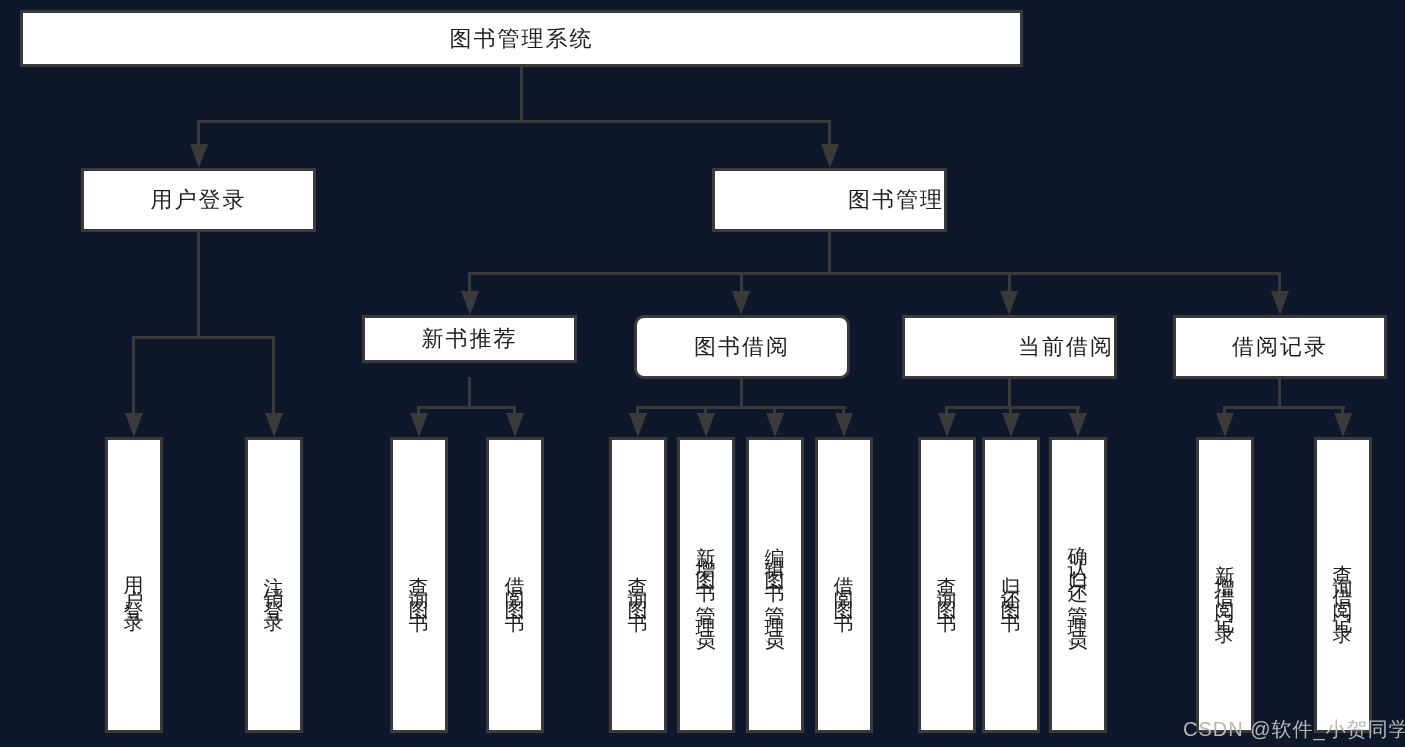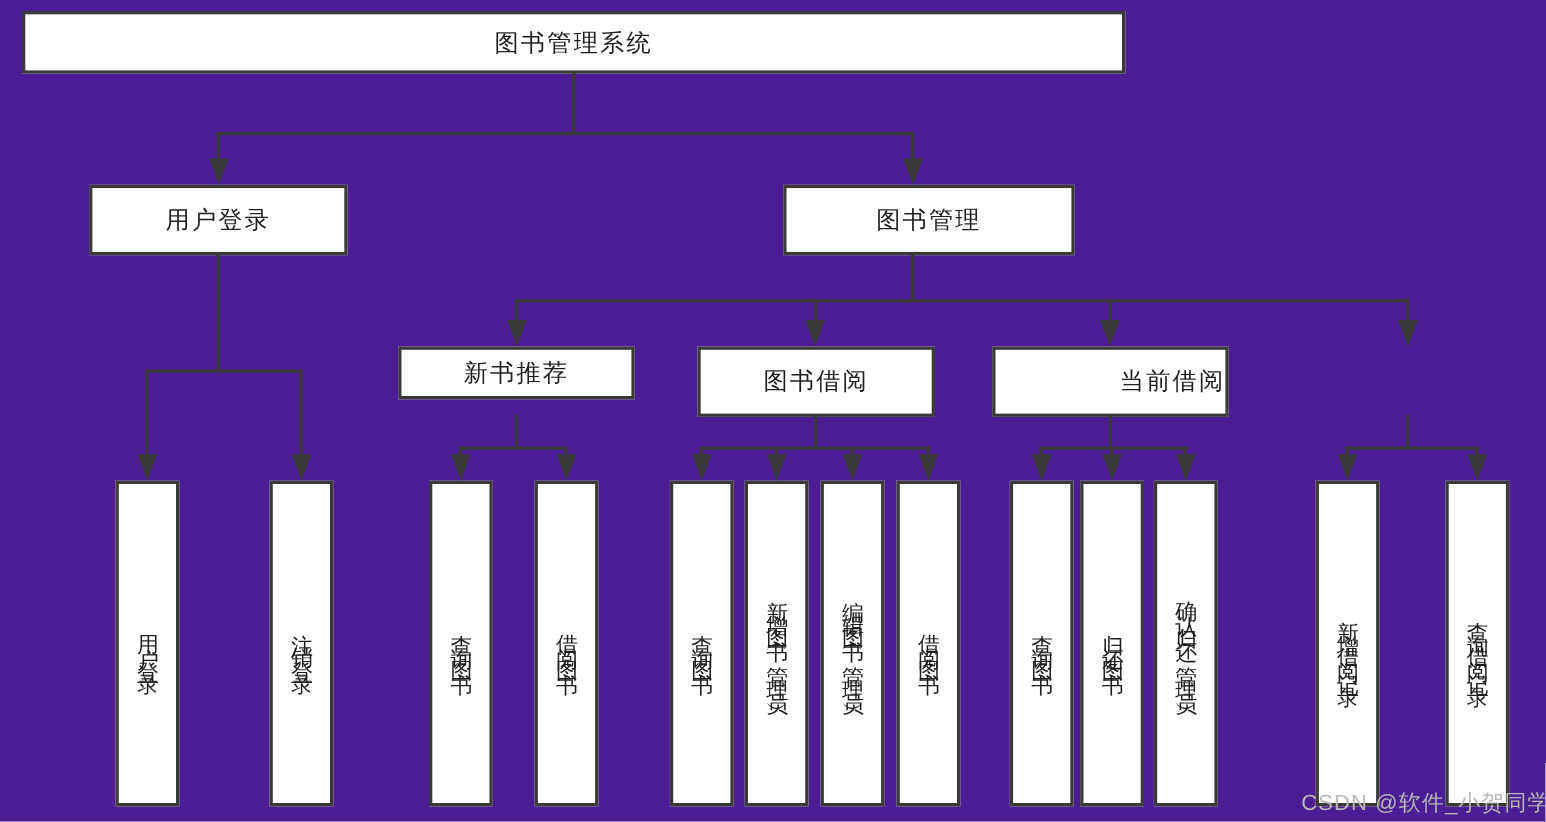--- a/index.html
+++ b/index.html
@@ -1,19 +1,19 @@
 <!DOCTYPE html>
 <html><head>
 <meta charset="utf-8">
 <style>
   html,body { margin:0; padding:0; background:#ffffff; }
   #canvas {
     position:relative;
     width:1405px; height:747px;
-    background:#4c1d95;
+    background:#0f172a;
     font-family:"Liberation Sans","DejaVu Sans",sans-serif;
     overflow:hidden;
   }
   .box {
     position:absolute;
     box-sizing:border-box;
     border:3px solid #3a3a3a;
     background:#ffffff;
     display:flex;
     align-items:center;
@@ -57,43 +57,46 @@
   <div class="line" style="left:520px; top:66px; width:3px; height:54px;"></div>
   <div class="line" style="left:197px; top:120px; width:634px; height:3px;"></div>
   <div class="line" style="left:197px; top:120px; width:3px; height:30px;"></div>
   <div class="line" style="left:828px; top:120px; width:3px; height:30px;"></div>
   <div class="arrow" style="left:190px; top:144px;"></div>
   <div class="arrow" style="left:821px; top:144px;"></div>
 
   <div class="box" style="left:81px; top:168px; width:235px; height:64px;">
     <span class="hlabel">用户登录</span>
   </div>
-  <div class="box" style="left:712px; top:168px; width:265px; height:64px;">
+  <div class="box" style="left:712px; top:168px; width:235px; height:64px;justify-content:flex-end;">
     <span class="hlabel">图书管理</span>
   </div>
 
   <div class="line" style="left:828px; top:230px; width:3px; height:42px;"></div>
   <div class="line" style="left:468px; top:272px; width:813px; height:3px;"></div>
   <div class="line" style="left:468px; top:272px; width:3px; height:22px;"></div>
   <div class="line" style="left:740px; top:272px; width:3px; height:22px;"></div>
   <div class="line" style="left:1008px; top:272px; width:3px; height:22px;"></div>
   <div class="line" style="left:1278px; top:272px; width:3px; height:22px;"></div>
   <div class="arrow" style="left:461px; top:291px;"></div>
   <div class="arrow" style="left:732px; top:291px;"></div>
   <div class="arrow" style="left:1000px; top:291px;"></div>
   <div class="arrow" style="left:1271px; top:291px;"></div>
 
   <div class="box" style="left:362px; top:315px; width:215px; height:48px;">
     <span class="hlabel">新书推荐</span>
   </div>
-  <div class="box" style="left:634px; top:315px; width:216px; height:64px;">
+  <div class="box" style="left:634px; top:315px; width:216px; height:64px;border-radius:10px;">
     <span class="hlabel">图书借阅</span>
   </div>
   <div class="box" style="left:902px; top:315px; width:215px; height:64px;justify-content:flex-end;">
     <span class="hlabel">当前借阅</span>
+  </div>
+  <div class="box" style="left:1173px; top:315px; width:214px; height:64px;">
+    <span class="hlabel">借阅记录</span>
   </div>
 
   <div class="line" style="left:197px; top:230px; width:3px; height:106px;"></div>
   <div class="line" style="left:132px; top:336px; width:143px; height:3px;"></div>
   <div class="line" style="left:132px; top:336px; width:3px; height:78px;"></div>
   <div class="line" style="left:272px; top:336px; width:3px; height:78px;"></div>
   <div class="arrow" style="left:125px; top:413px;"></div>
   <div class="arrow" style="left:265px; top:413px;"></div>
 
   <div class="line" style="left:468px; top:377px; width:3px; height:29px;"></div>

